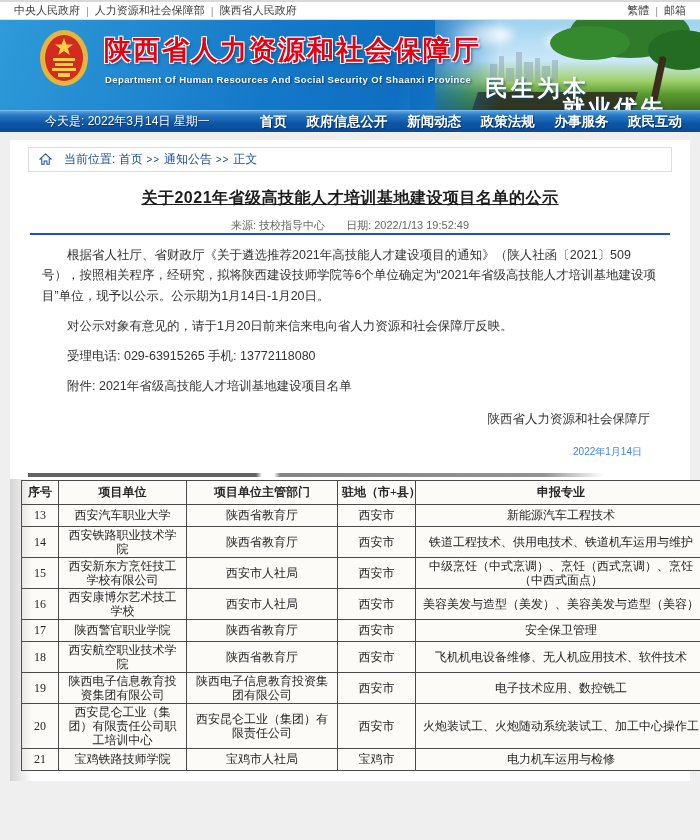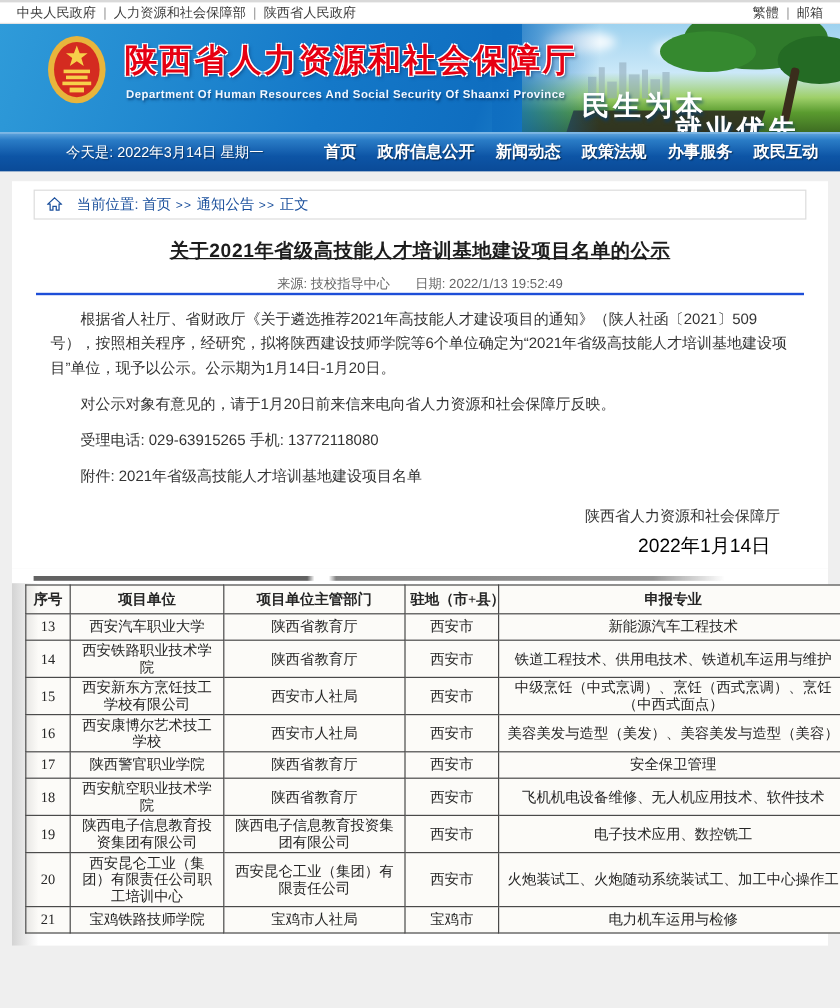--- a/index.html
+++ b/index.html
@@ -33,42 +33,42 @@
     color:#e60012;
     text-shadow:-1px -1px 0 #fff,1px -1px 0 #fff,-1px 1px 0 #fff,1px 1px 0 #fff,2px 2px 3px rgba(0,40,90,.55); }
   .en-title { position:absolute; left:105px; top:54px; font-size:9.5px; font-weight:bold; color:#f3f8ff;
     letter-spacing:.4px; text-shadow:1px 1px 2px rgba(0,40,90,.7); }
   .slogan { position:absolute; color:#fff; font-weight:bold; font-size:23px; letter-spacing:3px;
     text-shadow:1px 2px 3px rgba(10,60,110,.8); }
   .slogan.s1 { left:485px; top:53px; }
   .slogan.s2 { left:562px; top:73px; }
 
   
-  .nav { height:33px; display:flex; align-items:center; color:#fff;
+  .nav { height:22px; display:flex; align-items:center; color:#fff;
     background:linear-gradient(180deg,#5ea4dd 0%,#2a7cc6 18%,#0d55a6 60%,#0a4a97 100%);
-    border-top:1px solid #7db8e6;padding-left:10px; }
+    border-top:1px solid #7db8e6; }
   .nav-date { font-size:12px; margin-left:45px; width:205px; text-shadow:1px 1px 1px rgba(0,0,0,.4); }
   .nav-items { flex:1; display:flex; justify-content:space-between; margin:0 18px 0 10px; }
   .nav-item { font-size:13.5px; font-weight:bold; cursor:pointer; text-shadow:1px 1px 1px rgba(0,0,0,.45); }
 
   
   .main { background:#efefef; padding:8px 10px 0; }
   .card { background:#fff; padding-top:7px; }
   .breadcrumb { margin:0 18px; border:1px solid #ddd; height:25px; display:flex; align-items:center;
     gap:12px; padding:0 10px; font-size:12px; color:#1a4f9c; background:#fff; }
   .breadcrumb .bsep { color:#1a4f9c; font-size:10px; letter-spacing:1px; }
   .breadcrumb .bitem { cursor:pointer; }
   .art-title { text-align:center; font-size:16px; font-weight:bold; color:#1c1c1c; margin-top:16px; letter-spacing:.5px;text-decoration:underline; }
   .art-meta { text-align:center; font-size:11px; color:#666; margin:9px 20px 0; 
     border-bottom:2px solid #1d4ed8; }
   .art-meta .gap { display:inline-block; width:18px; }
   .paras { margin:4px 32px 0; }
   .paras p { font-size:12.5px; color:#333; line-height:1.62; text-indent:2em; margin-top:10px; }
   .sign { text-align:right; font-size:12.5px; color:#333; margin:14px 40px 0; }
-  .sign-date { text-align:right; font-size:16px; color:#000000; margin:6px 48px 0; padding-bottom:8px; }
+  .sign-date { text-align:right; font-size:10px; color:#3b82f6; margin:17px 48px 0; padding-bottom:8px; }
 
   
   .scan { position:relative; background:#fff; padding:6px 0 10px;
     font-family:"Liberation Serif", serif; }
   .scan::before { content:""; position:absolute; left:0; top:12px; bottom:0; width:26px;
     background:linear-gradient(90deg,rgba(110,110,110,.30),rgba(110,110,110,0) 85%); }
   .smudge { height:4px; width:600px; margin-left:18px; opacity:.75; filter:blur(.6px);
     background:linear-gradient(90deg,#2e2e2e 0%,#2e2e2e 38%,transparent 39%,transparent 41%,#5c5c5c 42%,#6f6f6f 86%,transparent 96%); }
   table.doc { border-collapse:collapse; margin:3px 0 0 11px; width:685px; table-layout:fixed;
     background:#fcfbf8; }

